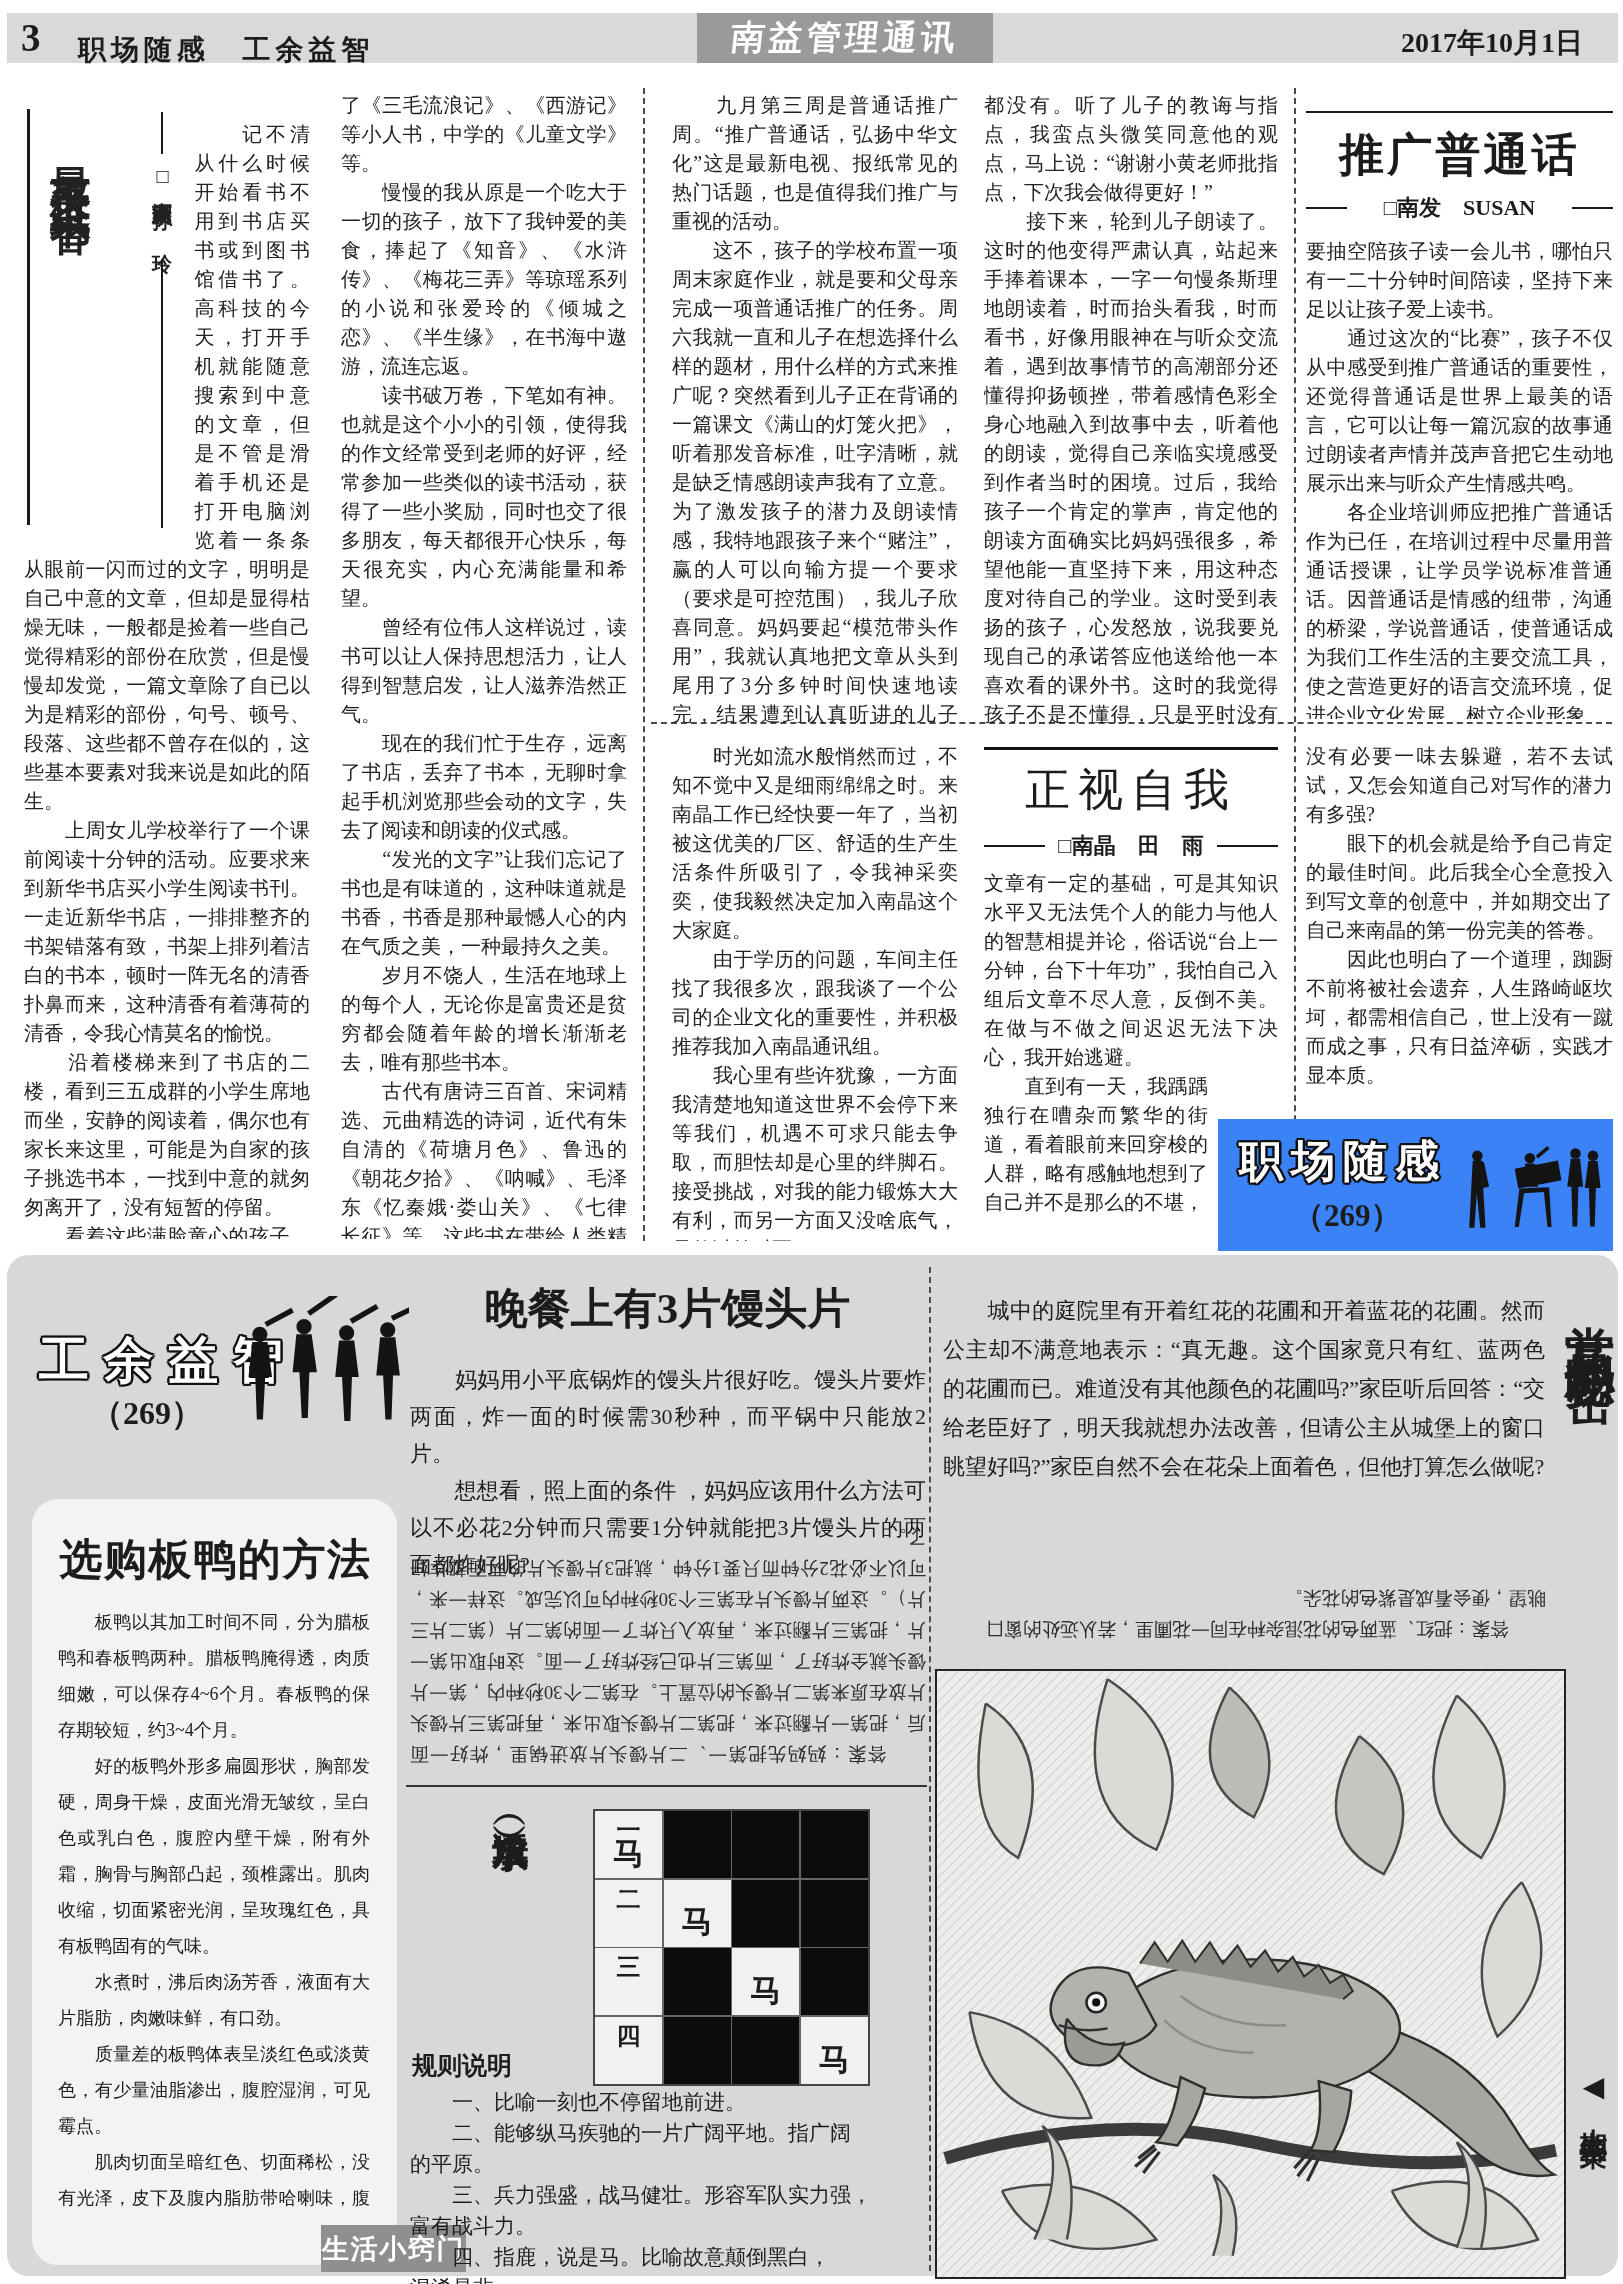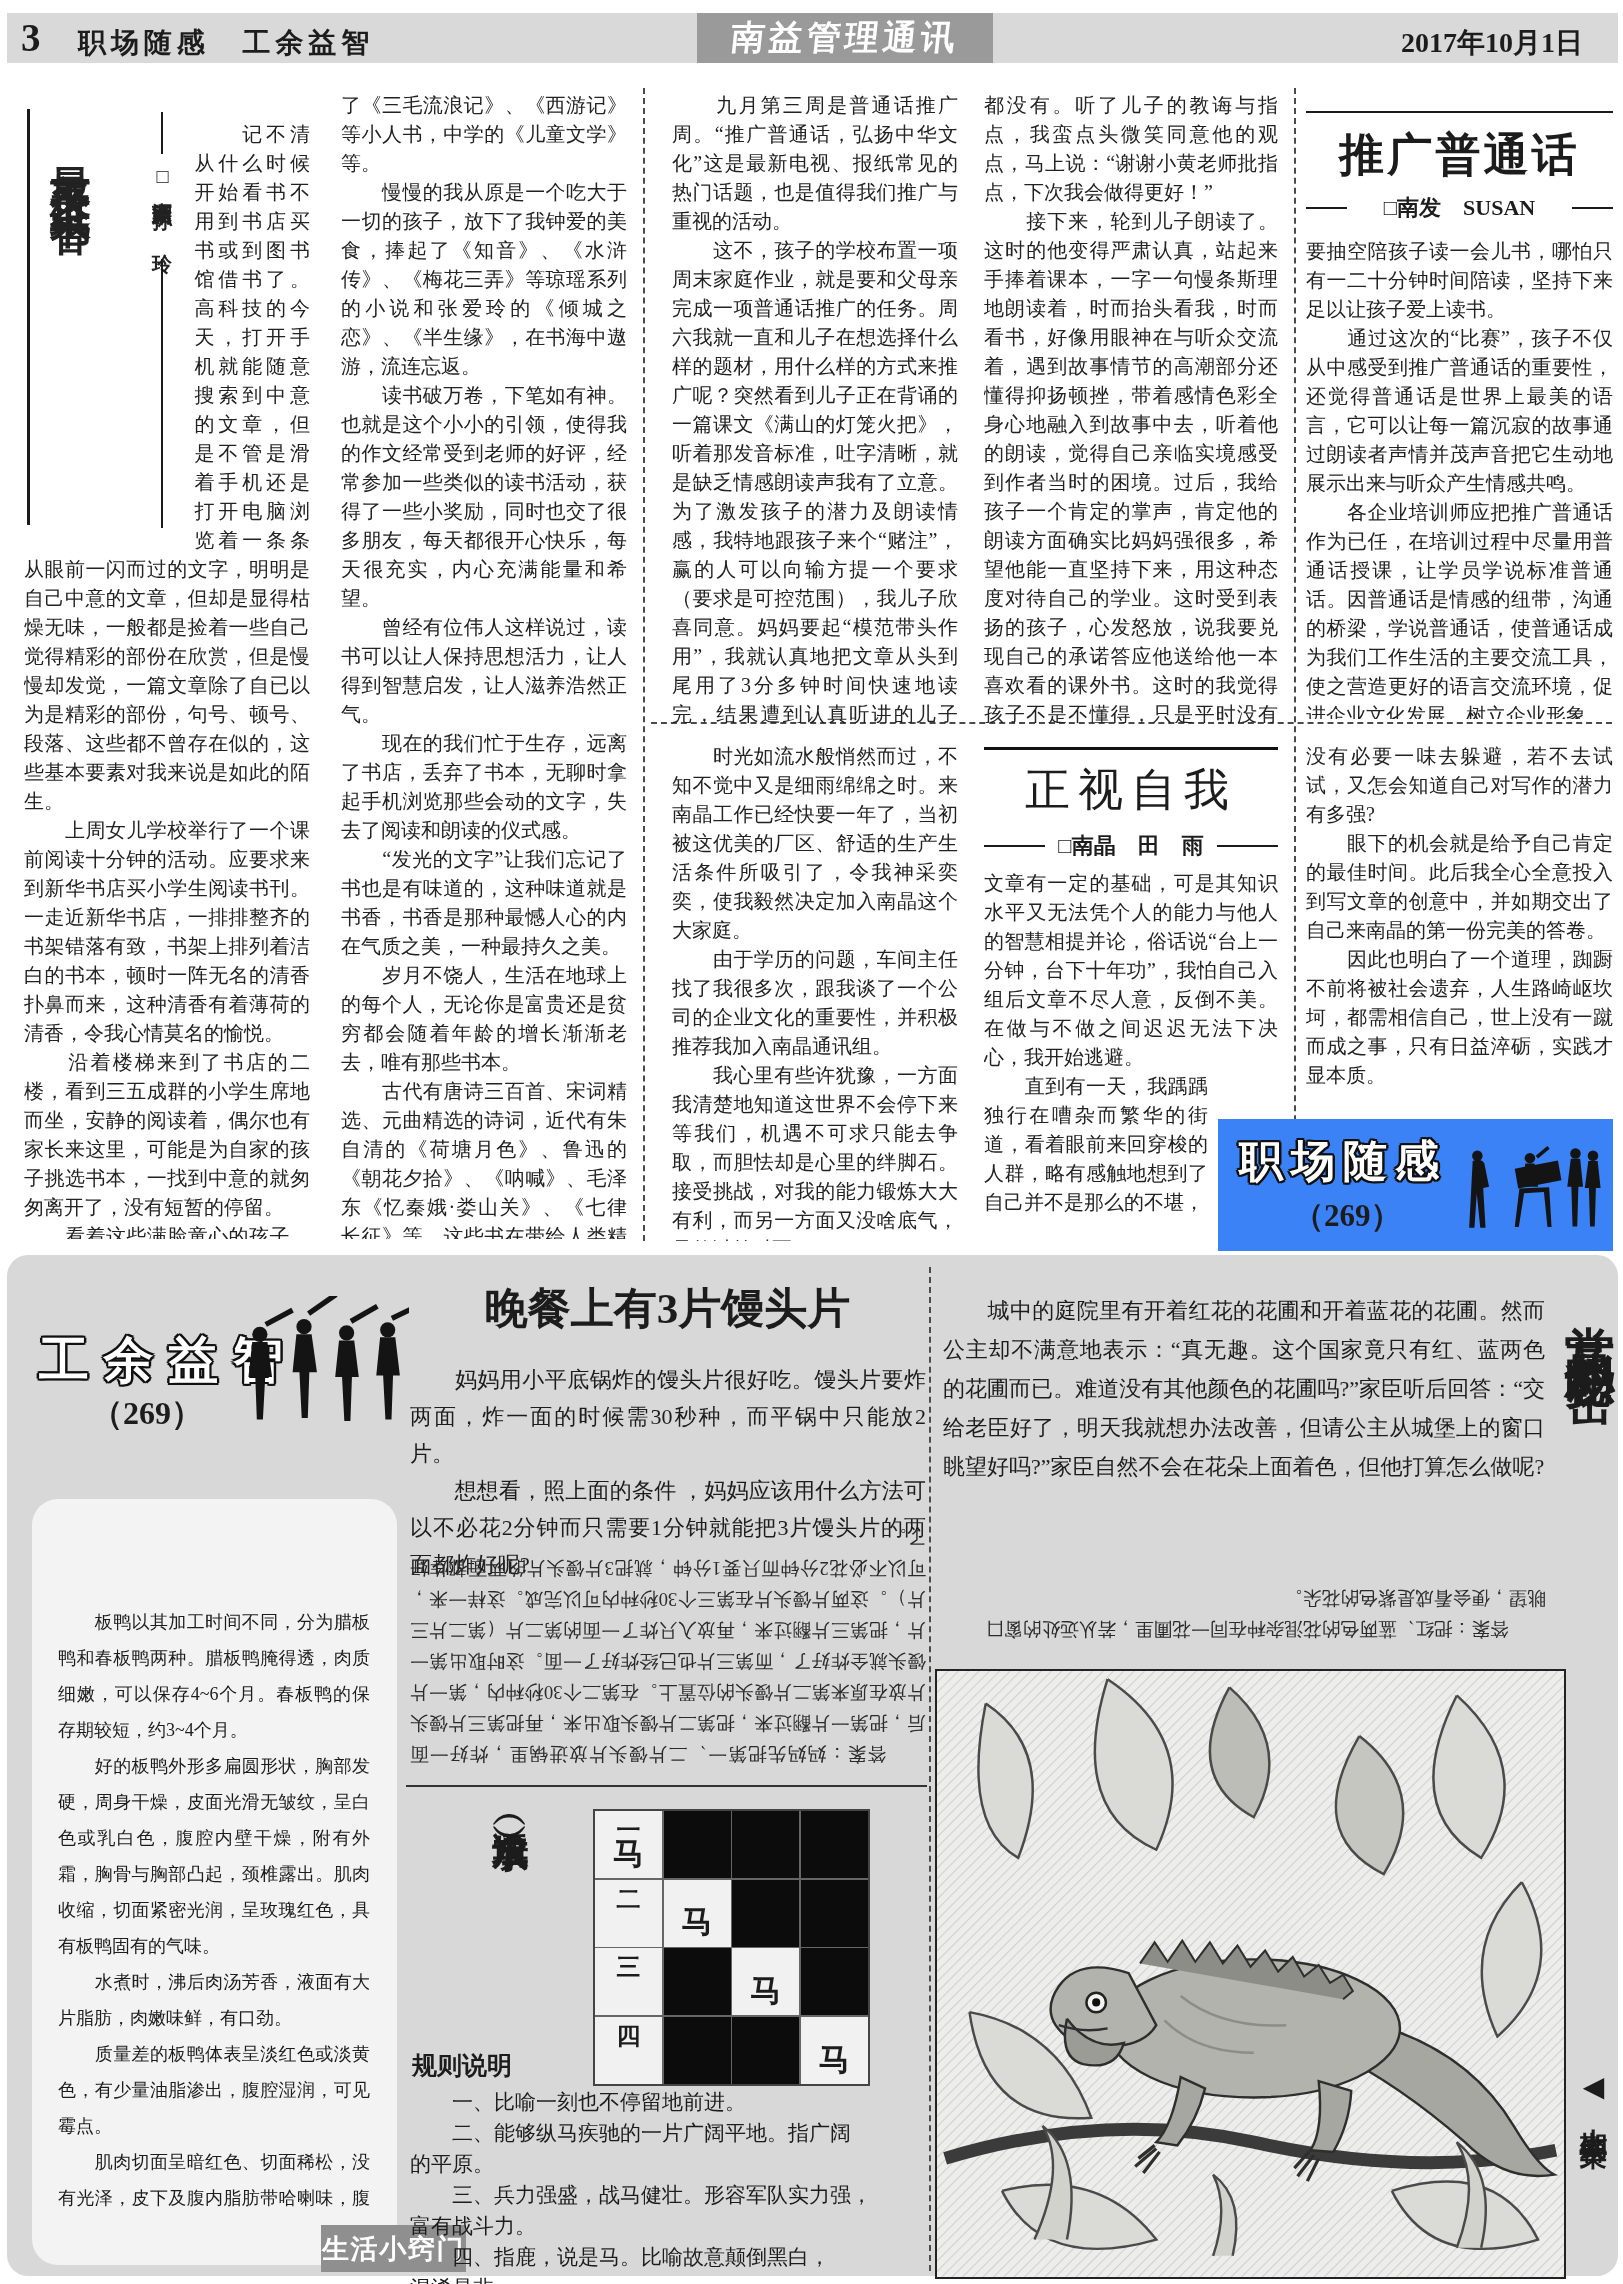--- a/index.html
+++ b/index.html
@@ -1,21 +1,21 @@
 <!DOCTYPE html>
 <html style="font-size:13px"><head>
 <meta charset="utf-8">
 <style>
   html,body{margin:0;padding:0;background:#f2f2f2;}
   .page{position:relative;width:1624px;height:2284px;background:#ffffff;overflow:hidden;
         font-family:"Liberation Serif","DejaVu Serif",serif;color:#1c1c1c;}
   
   .header-bar{position:absolute;left:6.5px;top:13px;width:1611px;height:50px;background:#d9d9d9;}
   .page-number{position:absolute;left:21px;top:14.6px;font-size:39px;font-weight:bold;}
-  .section-labels{position:absolute;left:78px;top:24px;font-size:28px;font-weight:bold;letter-spacing:4.9px;}
+  .section-labels{position:absolute;left:78px;top:31px;font-size:28px;font-weight:bold;letter-spacing:4.9px;}
   .masthead-box{position:absolute;left:697px;top:13px;width:296px;height:50px;background:#9a9a9a;
                 display:flex;align-items:center;justify-content:center;}
   .masthead-title{color:#fff;font-size:34px;font-weight:bold;letter-spacing:4px;transform:skewX(-6deg);}
   .issue-date{position:absolute;right:41px;top:24px;font-size:28px;font-weight:bold;}
   
   .pre{white-space:pre-line;}
   .body-text{font-size:20px;line-height:29px;text-align:justify;color:#222;}
   .v-text{writing-mode:vertical-rl;text-orientation:upright;}
   .outlined{color:#fff;font-weight:bold;
     text-shadow:2.4px 0 #101010,-2.4px 0 #101010,0 2.4px #101010,0 -2.4px #101010,
@@ -198,20 +198,21 @@
       <circle cx="148" cy="44" r="10"></circle>
       <path d="M138 54 h20 l6 48 h-9 l-2 58 h-8 l-3 -58 h-9 z"></path>
       <rect x="152" y="26" width="40" height="7" transform="rotate(-30 152 26)"></rect>
       <circle cx="202" cy="40" r="10"></circle>
       <path d="M192 50 h20 l6 50 h-9 l-2 58 h-8 l-3 -58 h-9 z"></path>
       <rect x="206" y="22" width="38" height="7" transform="rotate(-26 206 22)"></rect>
     </g>
   </svg>
 
   <div class="banya-panel"></div>
+  <div class="banya-title">选购板鸭的方法</div>
   <div class="banya-body pre">　　板鸭以其加工时间不同，分为腊板鸭和春板鸭两种。腊板鸭腌得透，肉质细嫩，可以保存4~6个月。春板鸭的保存期较短，约3~4个月。
 　　好的板鸭外形多扁圆形状，胸部发硬，周身干燥，皮面光滑无皱纹，呈白色或乳白色，腹腔内壁干燥，附有外霜，胸骨与胸部凸起，颈椎露出。肌肉收缩，切面紧密光润，呈玫瑰红色，具有板鸭固有的气味。
 　　水煮时，沸后肉汤芳香，液面有大片脂肪，肉嫩味鲜，有口劲。
 　　质量差的板鸭体表呈淡红色或淡黄色，有少量油脂渗出，腹腔湿润，可见霉点。
 　　肌肉切面呈暗红色、切面稀松，没有光泽，皮下及腹内脂肪带哈喇味，腹腔有腥味或霉味。
 　　水煮后，肉汤鲜味较差，并有轻度哈喇味。如果板鸭通身呈暗红或紫色，则多是病鸭、死鸭加工而成的，味道极差，不宜购买。</div>
   <div class="shenghuo-badge">生活小窍门</div>
 
   <div class="mt-title">晚餐上有3片馒头片</div>
   <div class="mt-body pre">　　妈妈用小平底锅炸的馒头片很好吃。馒头片要炸两面，炸一面的时候需30秒种，而平锅中只能放2片。

